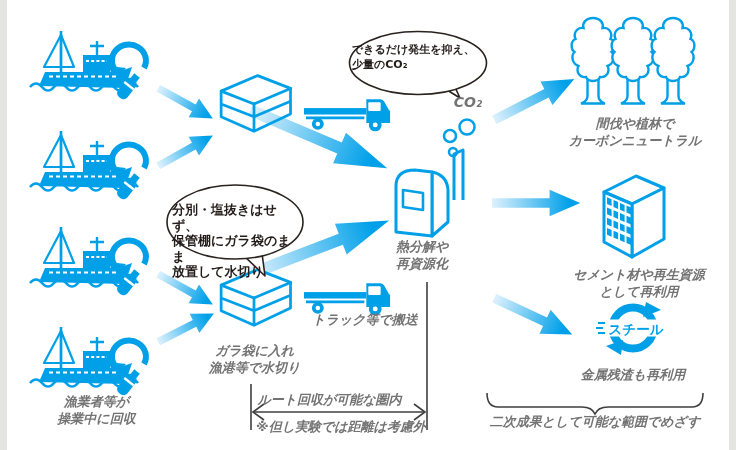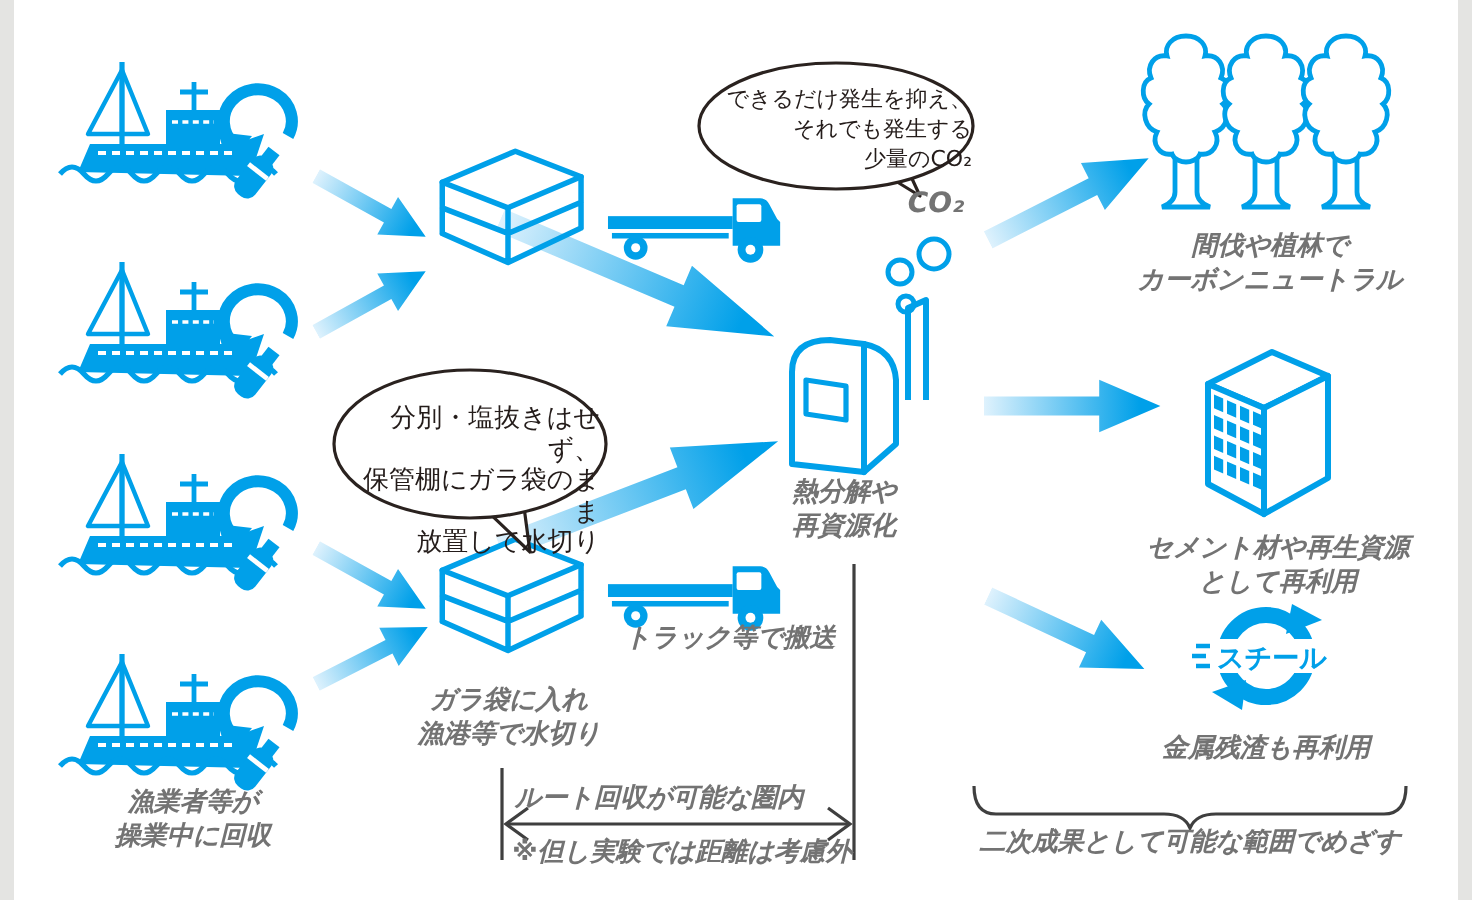--- a/index.html
+++ b/index.html
@@ -4,21 +4,21 @@
 <style>
   html,body{margin:0;padding:0;background:#fff;}
   .stage{position:relative;width:736px;height:450px;background:#ffffff;overflow:hidden;
          font-family:"DejaVu Sans",sans-serif;}
   .abs{position:absolute;}
   .strip{position:absolute;top:0;width:7px;height:450px;background:#e4e4e2;}
   .arr{position:absolute;transform-origin:0 50%;}
   .lbl{position:absolute;color:#737373;font-weight:600;text-align:center;
        font-size:13px;line-height:1.32;letter-spacing:0;font-style:italic;}
   .lbl.left{text-align:left;}
-  .btx{position:absolute;text-align:right;font-weight:400;color:#241c1a;}
+  .btx{position:absolute;text-align:left;font-weight:700;color:#241c1a;}
   svg{display:block;}
 </style>
 </head>
 <body>
 
 <div class="stage">
 
   <svg width="0" height="0" style="position:absolute" aria-hidden="true">
     <defs>
       <linearGradient id="agrad" x1="0" y1="0" x2="1" y2="0">
@@ -195,21 +195,20 @@
     <path d="M2,25 h7 M0,30 h7 M2,35 h7" stroke="#00a0e9" stroke-width="2.2"></path>
     <text x="40" y="35.5" font-size="13.5" font-weight="bold" fill="#00a0e9" text-anchor="middle">スチール</text>
   </svg>
 
   <svg class="abs" style="left:348px;top:30px" width="146" height="80">
     <path d="M86,52 L112,68 L100,42 Z" fill="#fff" stroke="#2a221f" stroke-width="1.6" stroke-linejoin="round"></path>
     <ellipse cx="70" cy="33" rx="68.5" ry="31.5" fill="#fff" stroke="#2a221f" stroke-width="1.6"></ellipse>
   </svg>
   <div class="btx" style="left:352px;top:42px;width:134px;font-size:11px;line-height:15px">
     <div>できるだけ発生を抑え、</div>
-    <div>それでも発生する</div>
     <div>少量のCO₂</div>
   </div>
 
   <svg class="abs" style="left:166px;top:184px" width="140" height="94">
     <path d="M76,70 L99,92 L95,62 Z" fill="#fff" stroke="#2a221f" stroke-width="1.6" stroke-linejoin="round"></path>
     <ellipse cx="69" cy="38" rx="68" ry="37" fill="#fff" stroke="#2a221f" stroke-width="1.6"></ellipse>
   </svg>
   <div class="btx" style="left:172px;top:202px;width:128px;font-size:13px;line-height:15.5px">
     <div>分別・塩抜きはせず、</div>
     <div>保管棚にガラ袋のまま</div>

